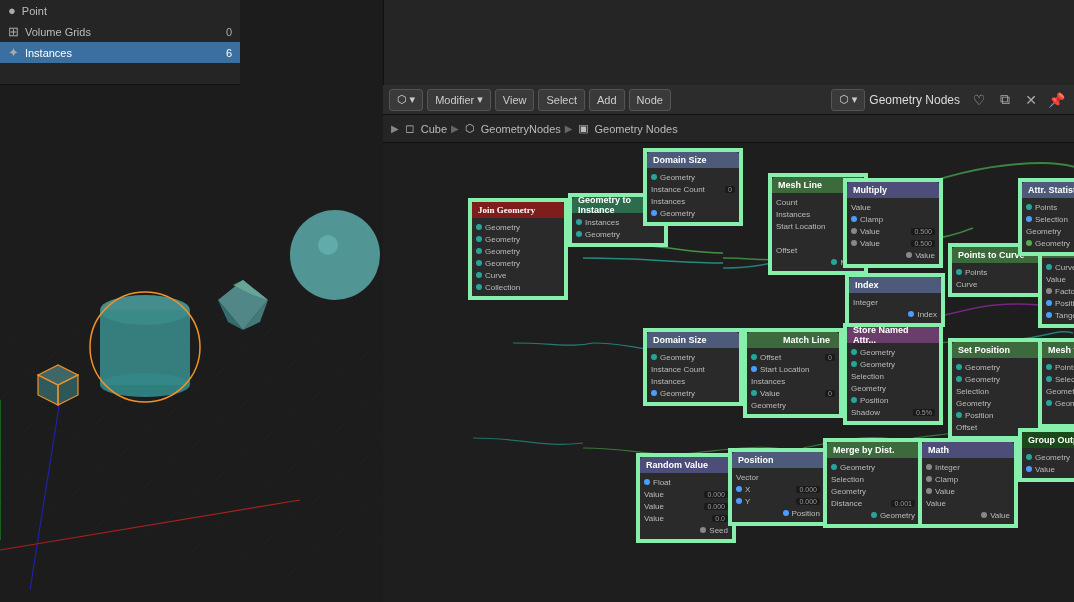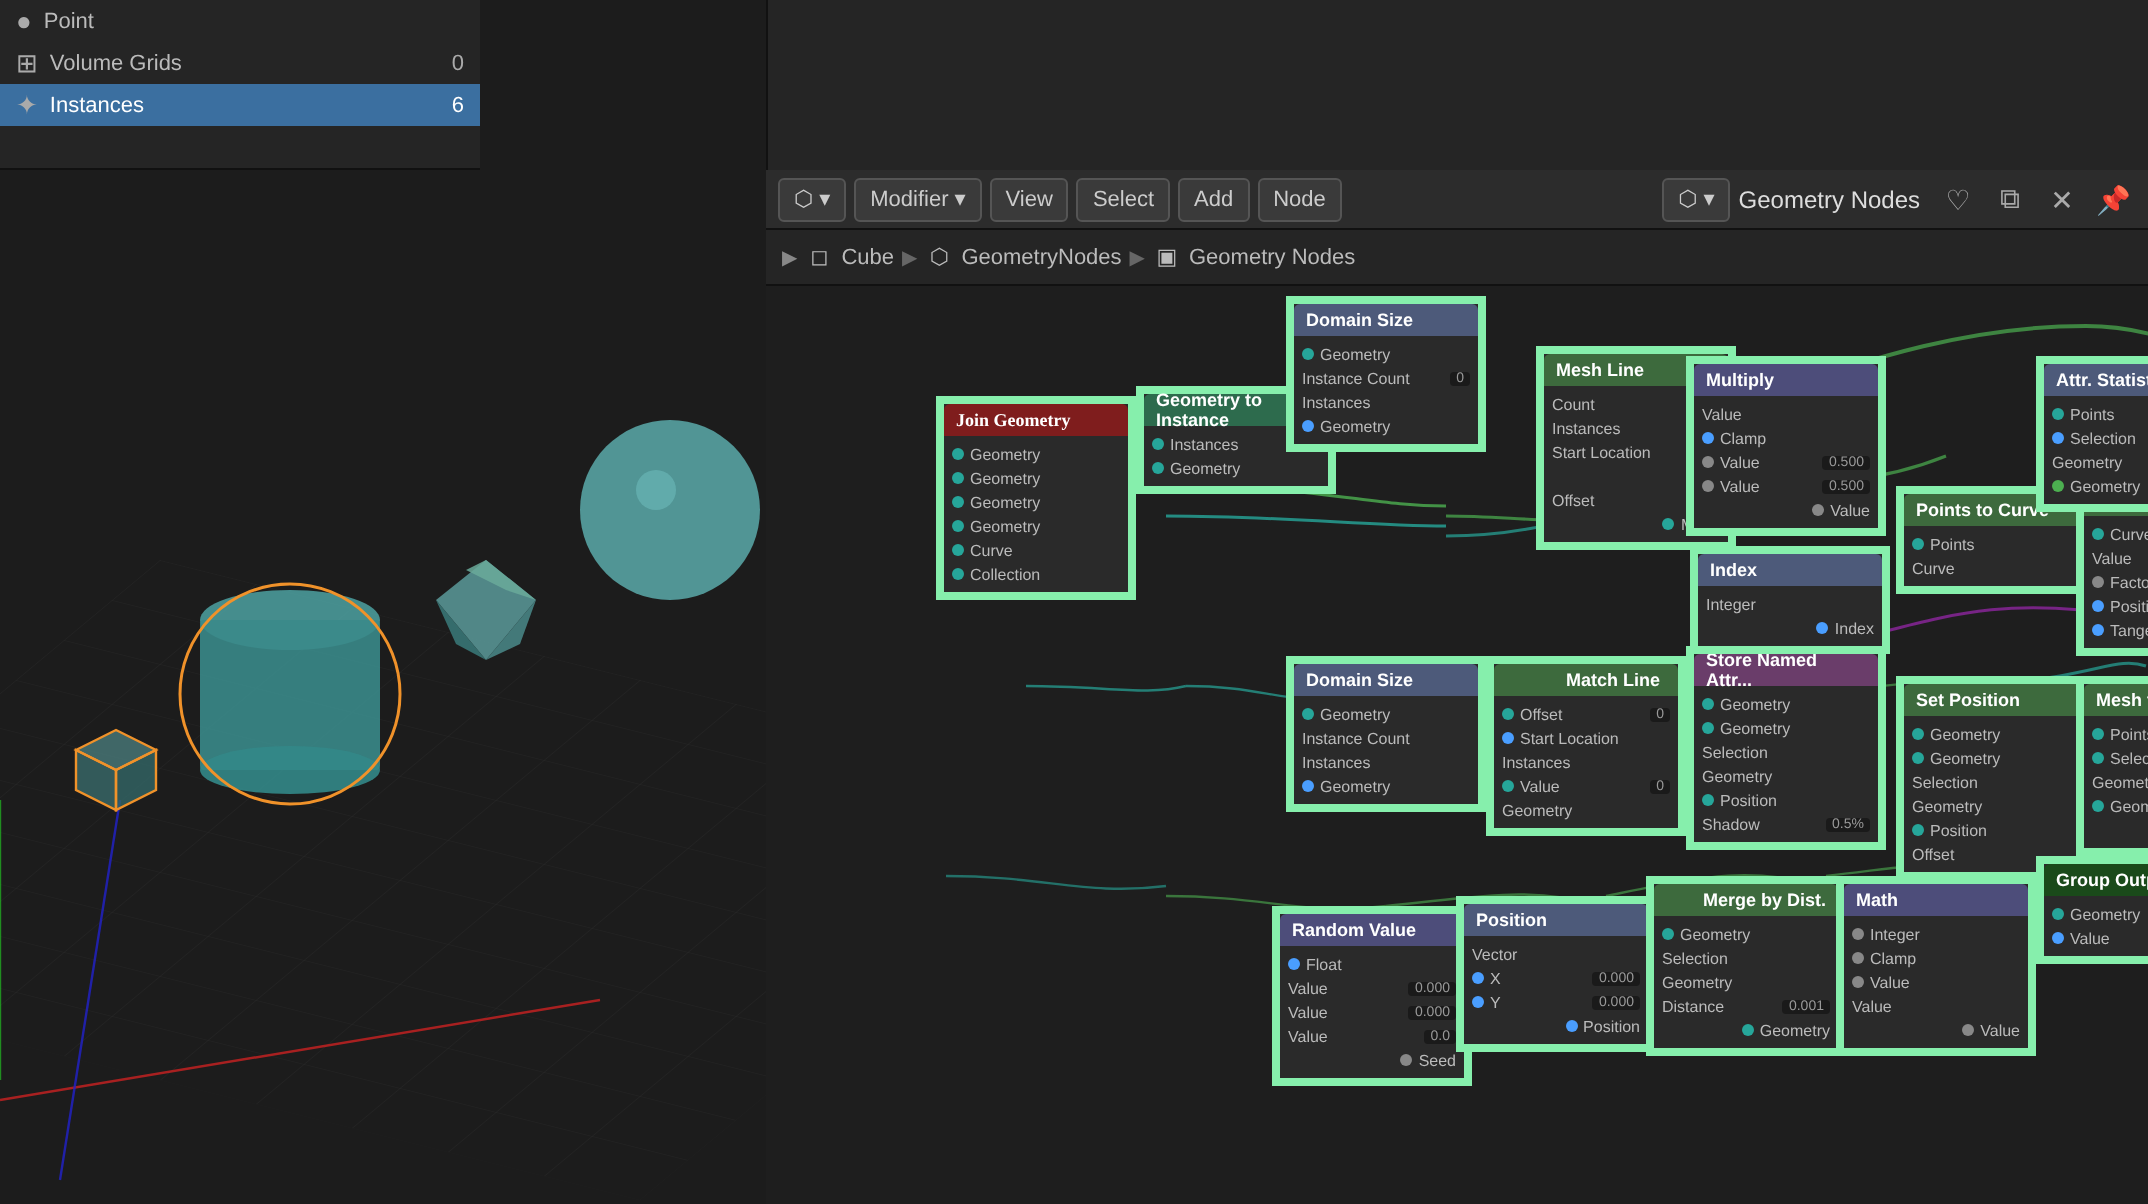--- a/index.html
+++ b/index.html
@@ -803,21 +803,21 @@
           <span class="node-value">0.000</span>
         </div>
       <div class="node-row">
           <span class="node-dot dot-blue" style="margin-left:auto;"></span>
           <span>Position</span>
         </div>
     </div>
   </div>
 
   <div class="node" style="left:440px; top:295px; width:85px;">
-    <div class="node-header" style="background:#3d6a3d;justify-content:flex-end;">
+    <div class="node-header" style="background:#3d6a3d;">
       <span>Merge by Dist.</span>
     </div>
     <div class="node-body">
       <div class="node-row">
           <span class="node-dot dot-teal"></span>
           <span>Geometry</span>
         </div>
       <div class="node-row">
           <span>Selection</span>
         </div>

